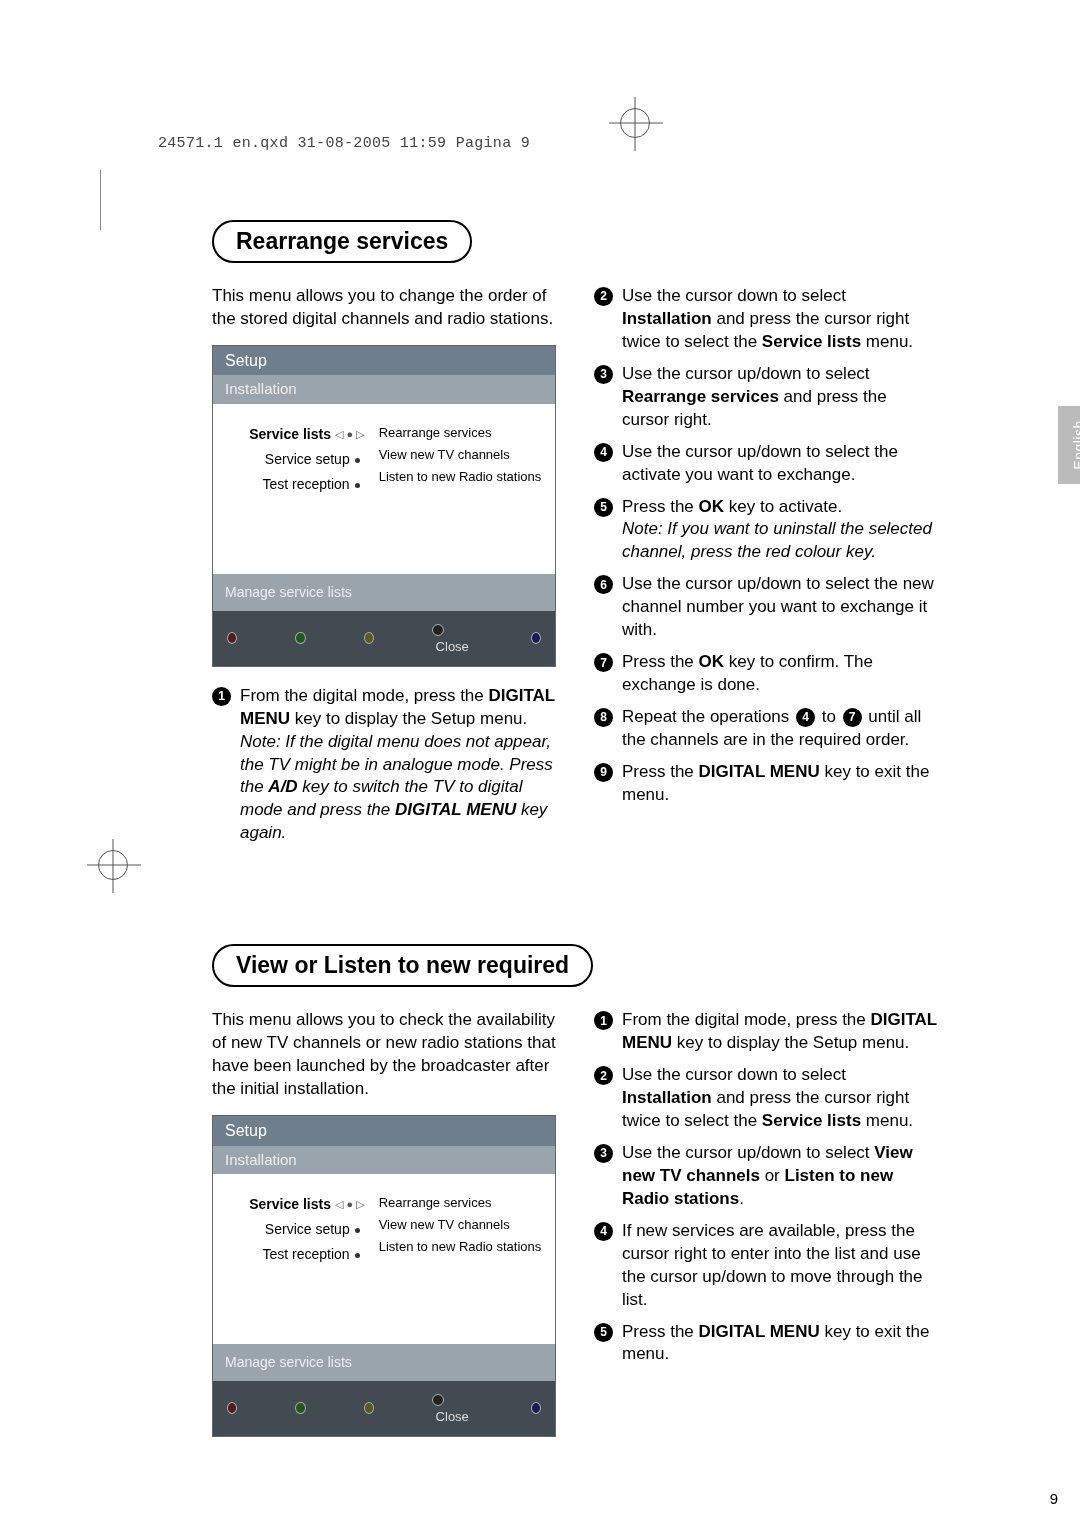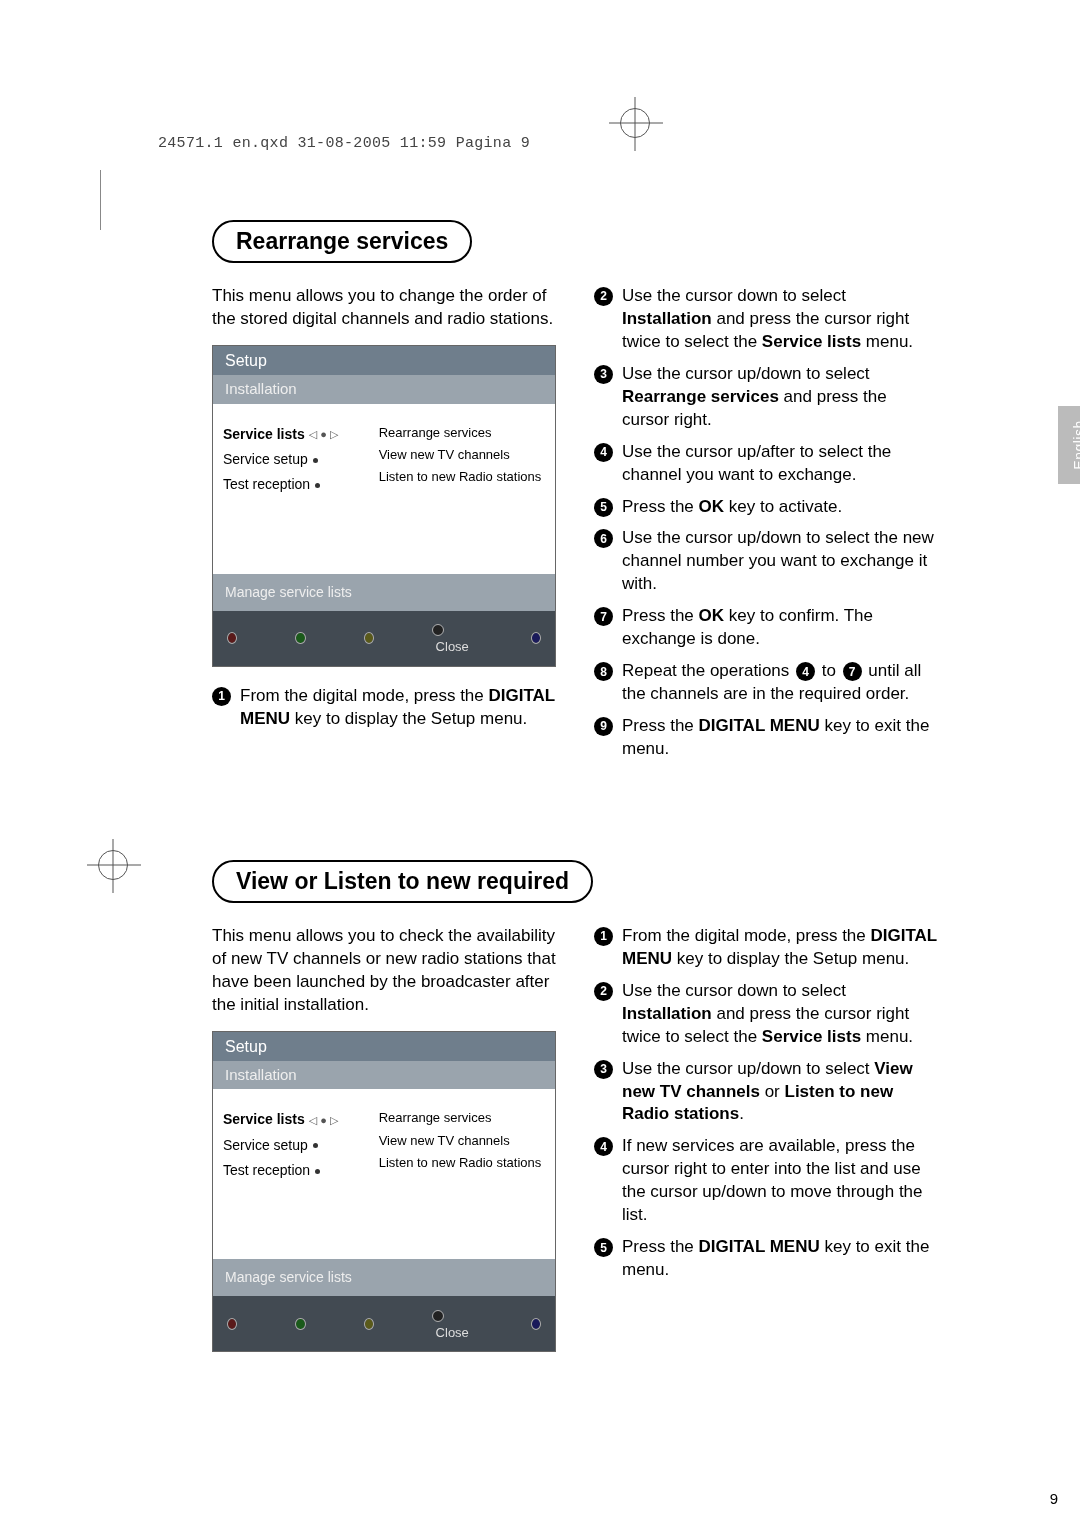--- a/index.html
+++ b/index.html
@@ -100,21 +100,21 @@
     background: #fff;
     min-height: 170px;
     padding: 18px 10px 10px 10px;
   }
   .osd-cols {
     display: flex;
     gap: 14px;
   }
   .osd-left {
     width: 46%;
-    text-align: left;
+    text-align: right;
     line-height: 1.8;
   }
   .osd-left .active { font-weight: bold; }
   .osd-left .nav-icons {
     display: inline-block;
     font-size: 11px;
     color: #555;
     vertical-align: middle;
     margin-left: 4px;
   }
@@ -238,40 +238,41 @@
           <span class="colordot yellow"></span>
           <span><span class="colordot white"></span>&nbsp;<span>Close</span></span>
           <span class="colordot blue"></span>
         </div>
       </div>
 
       <div class="step">
         <span class="stepnum">1</span>
         <div class="steptxt">
           <span>From the digital mode, press the </span><b>DIGITAL MENU</b><span> key to display the Setup menu.</span><br>
+          <span class="italic"><span>Note: If the digital menu does not appear, the TV might be in analogue mode. Press the </span><b>A/D</b><span> key to switch the TV to digital mode and press the </span><b>DIGITAL MENU</b><span> key again.</span></span>
         </div>
       </div>
     </div>
 
     <div class="col">
       <div class="step">
         <span class="stepnum">2</span>
         <div class="steptxt"><span>Use the cursor down to select </span><b>Installation</b><span> and press the cursor right twice to select the </span><b>Service lists</b><span> menu.</span></div>
       </div>
       <div class="step">
         <span class="stepnum">3</span>
         <div class="steptxt"><span>Use the cursor up/down to select </span><b>Rearrange services</b><span> and press the cursor right.</span></div>
       </div>
       <div class="step">
         <span class="stepnum">4</span>
-        <div class="steptxt">Use the cursor up/after to select the channel you want to exchange.</div>
+        <div class="steptxt">Use the cursor up/down to select the activate you want to exchange.</div>
       </div>
       <div class="step">
         <span class="stepnum">5</span>
-        <div class="steptxt"><span>Press the </span><b>OK</b><span> key to activate.</span><br></div>
+        <div class="steptxt"><span>Press the </span><b>OK</b><span> key to activate.</span><br><span class="italic">Note: If you want to uninstall the selected channel, press the red colour key.</span></div>
       </div>
       <div class="step">
         <span class="stepnum">6</span>
         <div class="steptxt">Use the cursor up/down to select the new channel number you want to exchange it with.</div>
       </div>
       <div class="step">
         <span class="stepnum">7</span>
         <div class="steptxt"><span>Press the </span><b>OK</b><span> key to confirm. The exchange is done.</span></div>
       </div>
       <div class="step">

